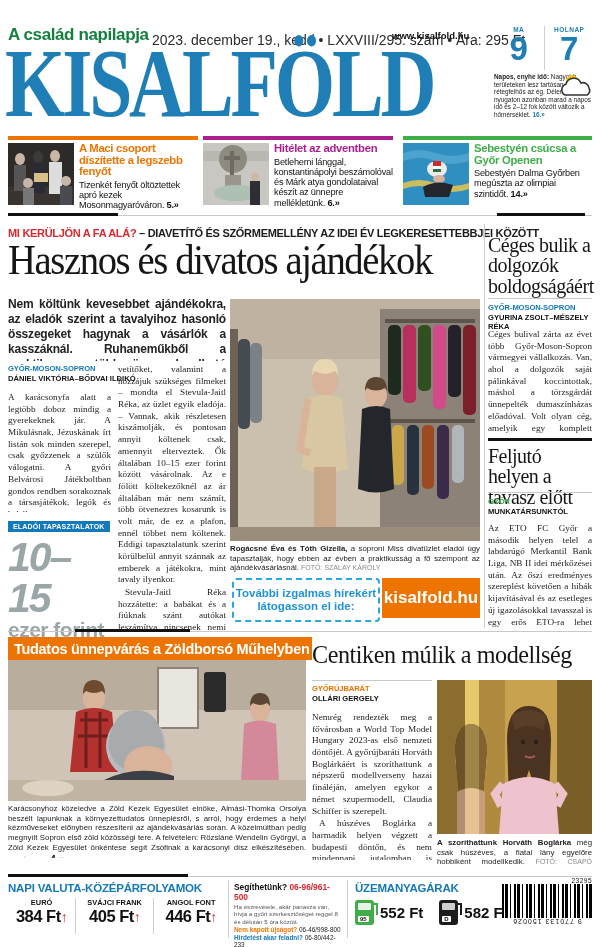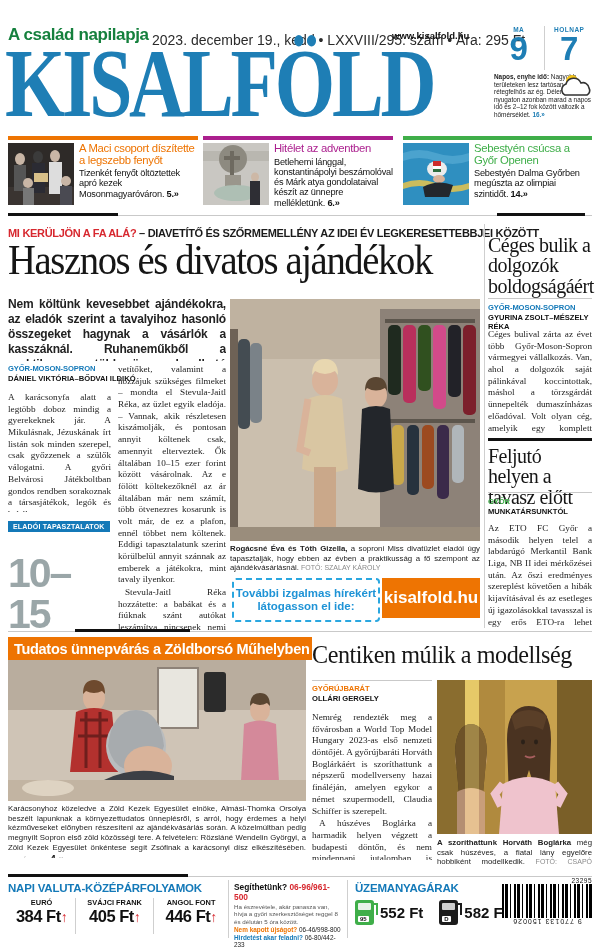--- a/index.html
+++ b/index.html
@@ -28,21 +28,21 @@
   
   .teaser{position:absolute;top:136px;width:190px;height:74px;}
   .teaser .bar{height:4px;width:100%;}
   .t-orange .bar,.t-orange .tt{background-color:#ee7402;color:#ee7402;}
   .t-magenta .bar,.t-magenta .tt{background-color:#ab1f8e;color:#ab1f8e;}
   .t-green .bar,.t-green .tt{background-color:#3fae49;color:#3fae49;}
   .teaser .bar{color:transparent!important;}
   .teaser .row{display:flex;margin-top:3px;}
   .teaser .img{width:66px;height:62px;flex:0 0 66px;}
   .teaser .txt{padding-left:5px;}
-  .tt{font-size:11.3px;font-weight:normal;line-height:1.02;background:none!important;letter-spacing:-.3px;}
+  .tt{font-size:11.3px;font-weight:bold;line-height:1.02;background:none!important;letter-spacing:-.3px;}
   .tx{font-size:9.2px;line-height:1.12;color:#111;margin-top:2px;letter-spacing:-.2px;}
   .pref{font-weight:bold;color:#111;}
 
   
   .kicker-red{font-size:11px;font-weight:bold;color:#d7282f;letter-spacing:-.3px;}
   .kicker-rest{font-size:11px;font-weight:bold;color:#1a1a1a;letter-spacing:-.3px;}
   .headline{font-family:"Liberation Serif",serif;font-size:42px;color:#161616;
             letter-spacing:-1.5px;white-space:nowrap;transform:scaleX(.92);transform-origin:left top;}
   .leadtxt{font-size:12px;font-weight:bold;line-height:1.24;color:#222;letter-spacing:-.2px;}
   .loctag{font-size:7.6px;font-weight:bold;color:#1479b8;letter-spacing:-.1px;}
@@ -271,21 +271,21 @@
   </div>
 
   <div class="abs bodytxt j clip" style="left:118px;top:364px;width:108px;height:272px;">
     <p>vetítőket, valamint a hozzájuk szükséges filmeket – mondta el Stevula-Jaitl Réka, az üzlet egyik eladója. – Vannak, akik részletesen kiszámolják, és pontosan annyit költenek csak, amennyit elterveztek. Ők általában 10–15 ezer forint között vásárolnak. Az e fölött költekezőknél az ár általában már nem számít, több ötvenezres kosarunk is volt már, de ez a plafon, ennél többet nem költenek. Eddigi tapasztalatunk szerint körülbelül annyit szánnak az emberek a játékokra, mint tavaly ilyenkor.</p>
     <p>Stevula-Jaitl Réka hozzátette: a babákat és a fiúknak szánt autókat leszámítva nincsenek nemi különbségek a játékok terén.</p>
 
   </div>
 
   <div class="abs" style="left:8px;top:515px;width:102px;">
     <div class="statlabel">ELADÓI TAPASZTALATOK</div>
-    <div class="statval" style="margin-top:20px;">10–15</div>
+    <div class="statval" style="margin-top:4px;font-style:italic;">10–15</div>
     <div class="statunit">ezer forint</div>
     <div class="statnote" style="margin-top:3px;">Általában ekkora értékben vásárolnak, akik előre pontosan eltervezik, mennyit költenek játékra.</div>
     <div class="hairline" style="margin-top:8px;"></div>
   </div>
 
   <div class="abs promo-site" style="left:382px;top:578px;width:98px;height:40px;">kisalfold.hu</div>
   <div class="abs promo-dash" style="left:232px;top:578px;width:144px;height:40px;">
     <span>További izgalmas hírekért látogasson el ide:</span>
   </div>
 

